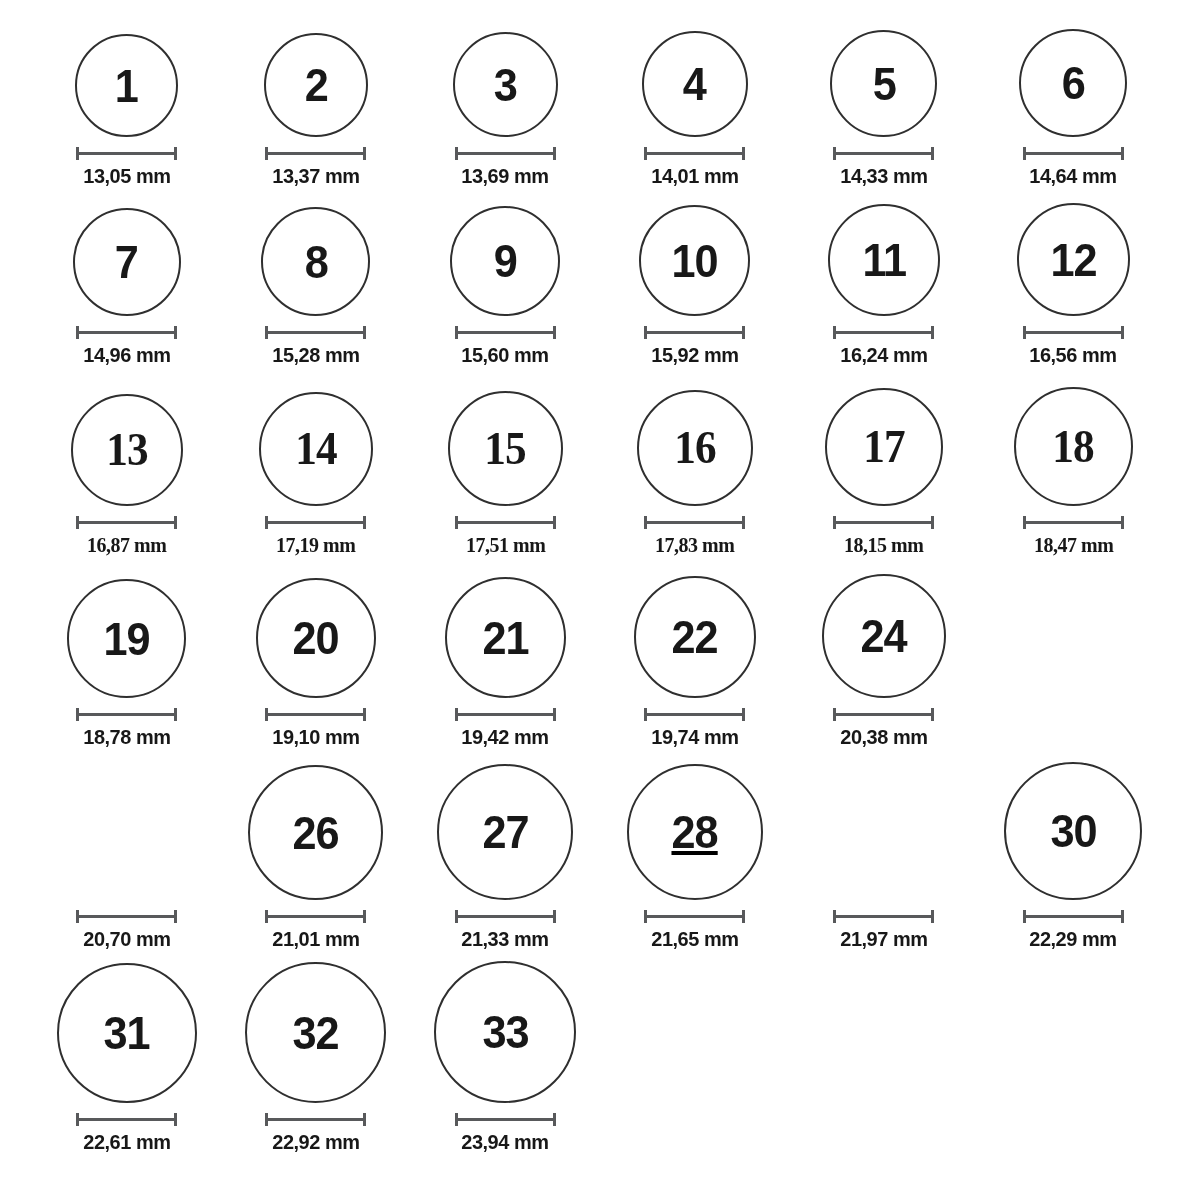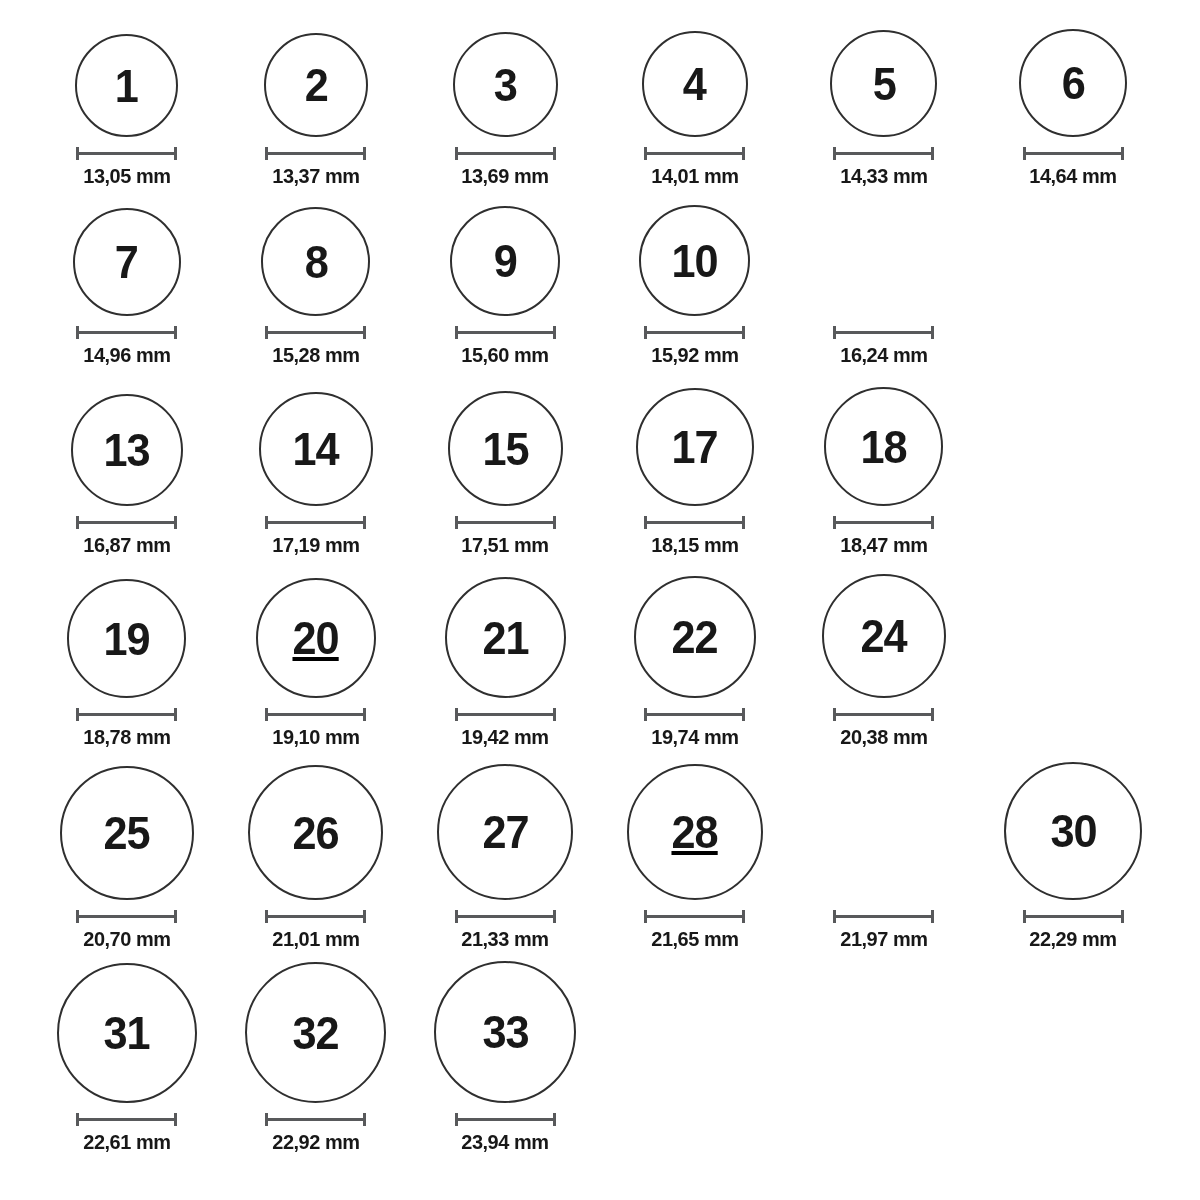--- a/index.html
+++ b/index.html
@@ -165,27 +165,39 @@
       <div class="cell">
         <div class="ring-circle" style="width: 111px; height: 111px;">
           <span class="ring-number">10</span>
         </div>
         <div class="measure-line">
           <div class="bar"></div>
         </div>
         <div class="diameter-label">15,92 mm</div>
       </div>
       <div class="cell">
+        <div class="ring-circle" style="width: 112px; height: 112px;">
+          <span class="ring-number">11</span>
+        </div>
         <div class="measure-line">
           <div class="bar"></div>
         </div>
         <div class="diameter-label">16,24 mm</div>
       </div>
-    </div>
-    <div class="row" style="height: 190px;">
+      <div class="cell">
+        <div class="ring-circle" style="width: 113px; height: 113px;">
+          <span class="ring-number">12</span>
+        </div>
+        <div class="measure-line">
+          <div class="bar"></div>
+        </div>
+        <div class="diameter-label">16,56 mm</div>
+      </div>
+    </div>
+    <div class="row" style="height: 190px; font-family: Liberation Serif, serif;">
       <div class="cell">
         <div class="ring-circle" style="width: 112px; height: 112px;">
           <span class="ring-number">13</span>
         </div>
         <div class="measure-line">
           <div class="bar"></div>
         </div>
         <div class="diameter-label">16,87 mm</div>
       </div>
       <div class="cell">
@@ -200,20 +212,29 @@
       <div class="cell">
         <div class="ring-circle" style="width: 115px; height: 115px;">
           <span class="ring-number">15</span>
         </div>
         <div class="measure-line">
           <div class="bar"></div>
         </div>
         <div class="diameter-label">17,51 mm</div>
       </div>
       <div class="cell">
+        <div class="ring-circle" style="width: 116px; height: 116px;">
+          <span class="ring-number">16</span>
+        </div>
+        <div class="measure-line">
+          <div class="bar"></div>
+        </div>
+        <div class="diameter-label">17,83 mm</div>
+      </div>
+      <div class="cell">
         <div class="ring-circle" style="width: 118px; height: 118px; justify-content: center;">
           <span class="ring-number">17</span>
         </div>
         <div class="measure-line">
           <div class="bar"></div>
         </div>
         <div class="diameter-label">18,15 mm</div>
       </div>
       <div class="cell">
         <div class="ring-circle" style="width: 119px; height: 119px;">
@@ -229,21 +250,21 @@
       <div class="cell">
         <div class="ring-circle" style="width: 119px; height: 119px;">
           <span class="ring-number">19</span>
         </div>
         <div class="measure-line">
           <div class="bar"></div>
         </div>
         <div class="diameter-label">18,78 mm</div>
       </div>
       <div class="cell">
-        <div class="ring-circle" style="width: 120px; height: 120px; text-decoration: underline;">
+        <div class="ring-circle" style="width: 120px; height: 120px;">
           <span class="ring-number">20</span>
         </div>
         <div class="measure-line">
           <div class="bar"></div>
         </div>
         <div class="diameter-label">19,10 mm</div>
       </div>
       <div class="cell">
         <div class="ring-circle" style="width: 121px; height: 121px;">
           <span class="ring-number">21</span>
@@ -267,23 +288,20 @@
           <span class="ring-number">24</span>
         </div>
         <div class="measure-line">
           <div class="bar"></div>
         </div>
         <div class="diameter-label">20,38 mm</div>
       </div>
     </div>
     <div class="row" style="height: 202px;">
       <div class="cell">
-        <div class="ring-circle" style="width: 134px; height: 134px;">
-          <span class="ring-number">25</span>
-        </div>
         <div class="measure-line">
           <div class="bar"></div>
         </div>
         <div class="diameter-label">20,70 mm</div>
       </div>
       <div class="cell">
         <div class="ring-circle" style="width: 135px; height: 135px;">
           <span class="ring-number">26</span>
         </div>
         <div class="measure-line">

